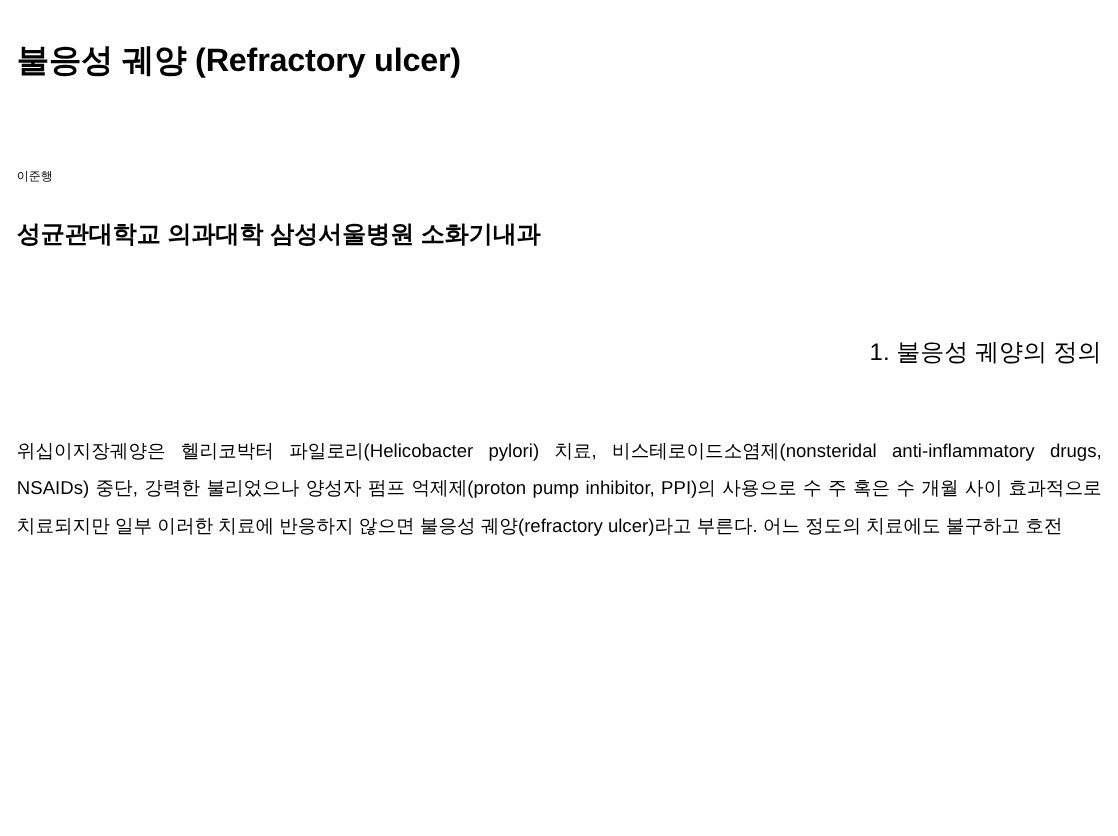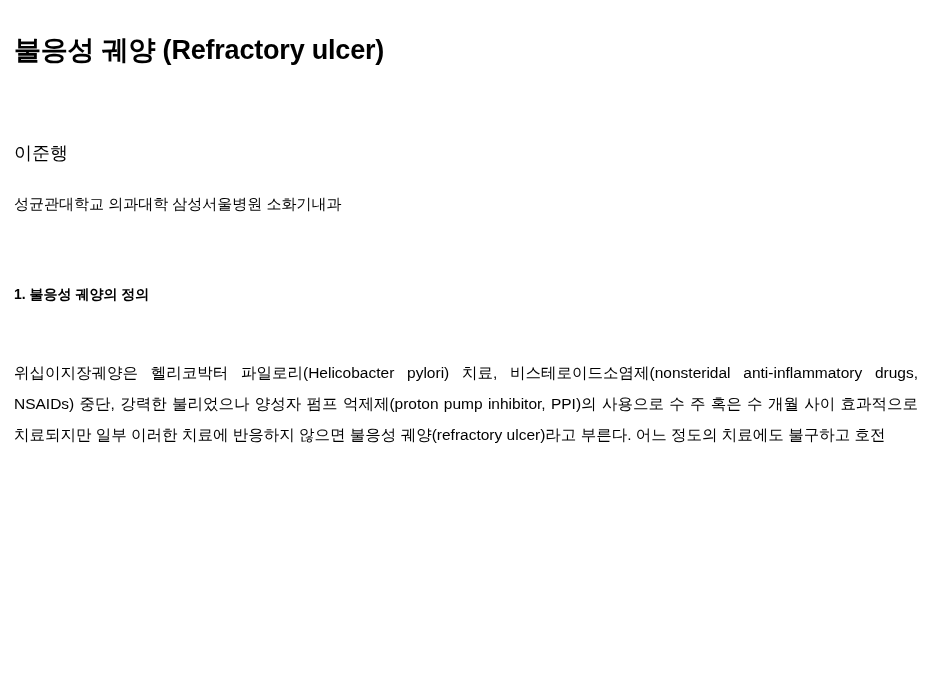--- a/index.html
+++ b/index.html
@@ -25,39 +25,41 @@
   .doc-title {
     font-size: 27px;
     font-weight: bold;
     line-height: 1.35;
     letter-spacing: -0.2px;
     margin: 0;
     padding: 0;
   }
   .spacer-after-title { height: 72px; }
   .author {
-    font-size: 18px;
+    font-size: 10px;
     line-height: 1.5;
     margin: 0;
     padding: 0;
   }
   .spacer-author-affil { height: 26px; }
   .affiliation {
-    font-size: 15px;
+    font-size: 20px;
     line-height: 1.5;
     margin: 0;
     padding: 0;
+    font-weight: bold;
   }
   .spacer-before-section { height: 68px; }
   .section-heading {
-    font-size: 14px;
-    font-weight: bold;
+    font-size: 20px;
+    font-weight: normal;
     line-height: 1.5;
     margin: 0;
     padding: 0;
+    text-align: right;
   }
   .spacer-after-heading { height: 34px; }
   .body-par {
     font-size: 15.5px;
     line-height: 2.0;
     text-align: justify;
     text-justify: inter-word;
     margin: 0 0 0 0;
     padding: 0;
     word-break: keep-all;

